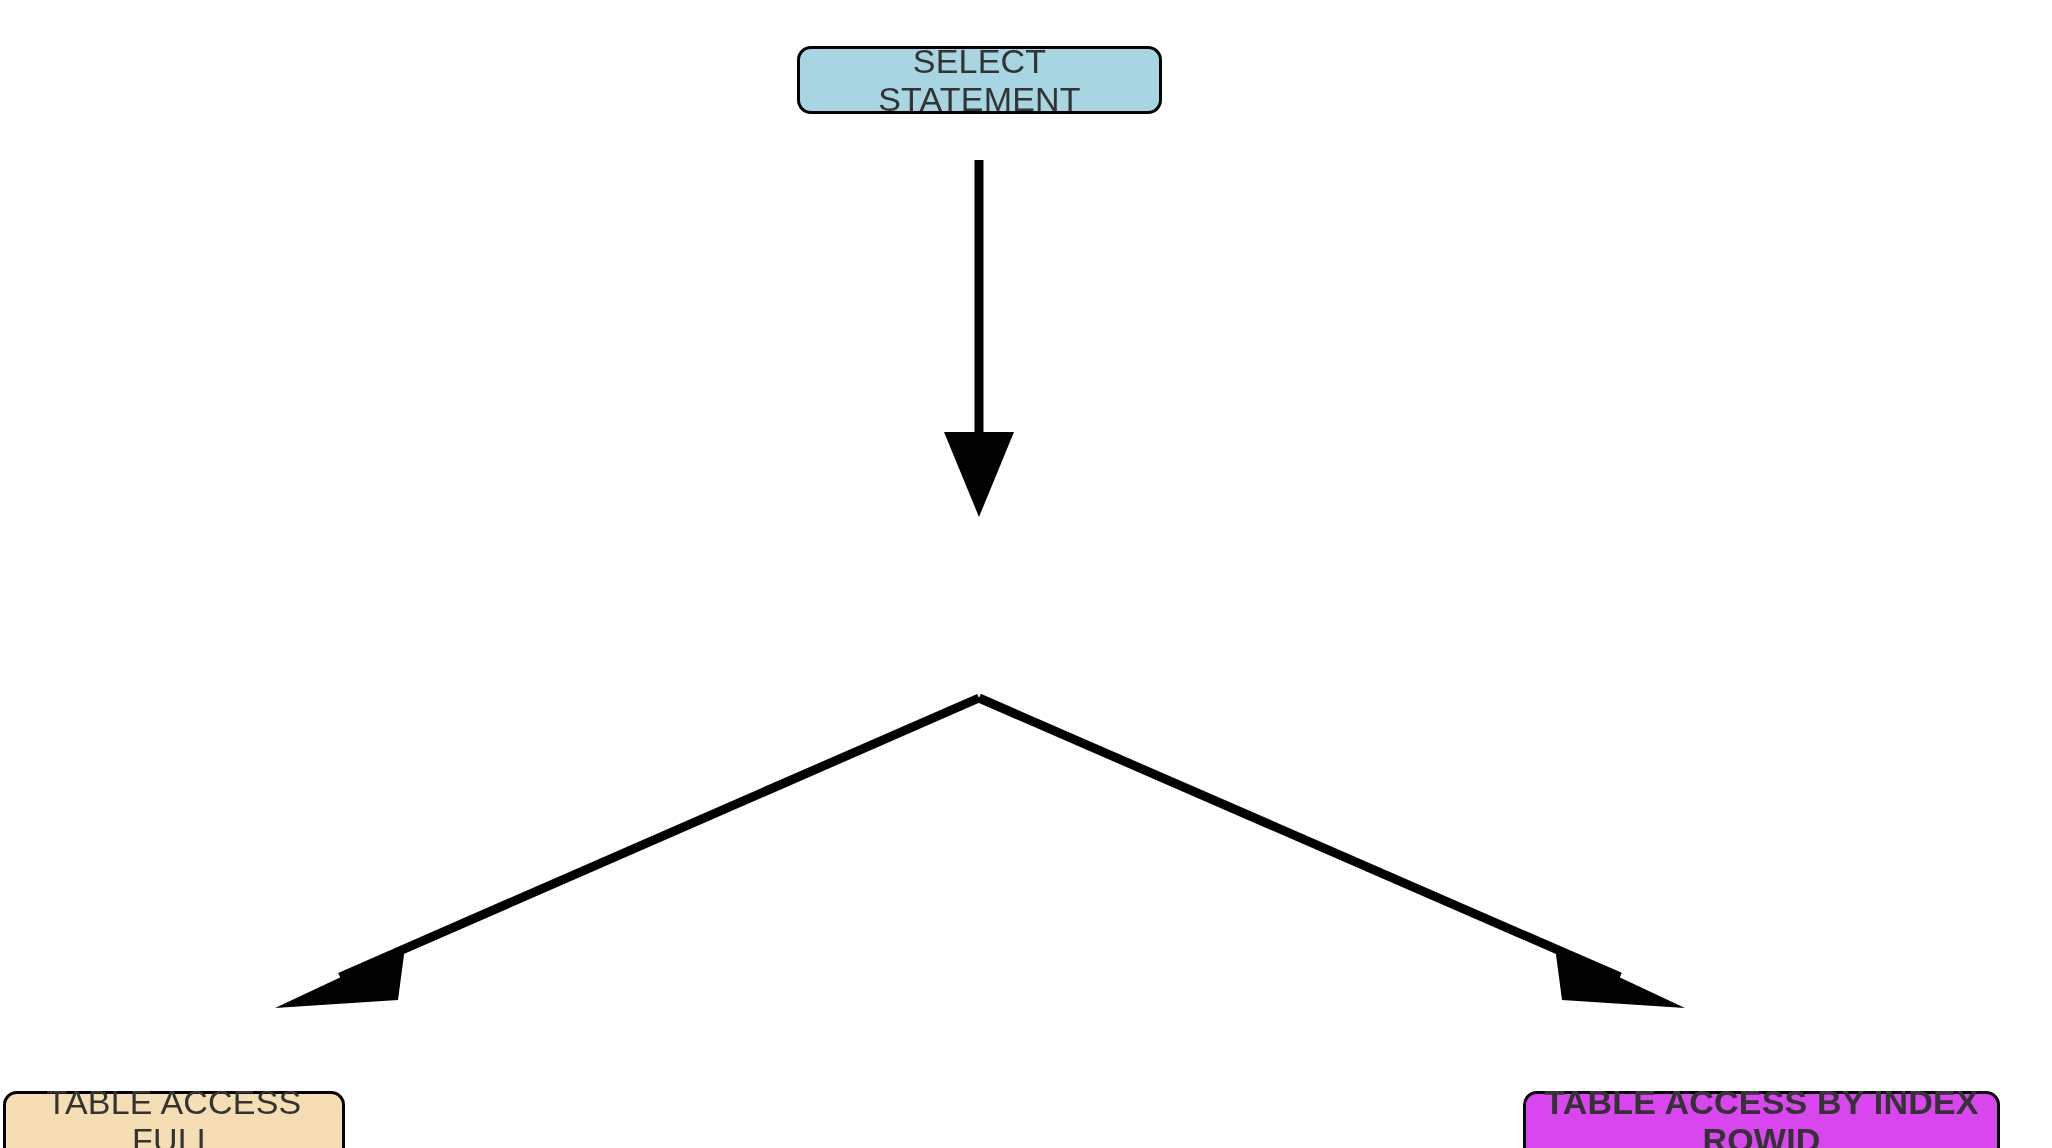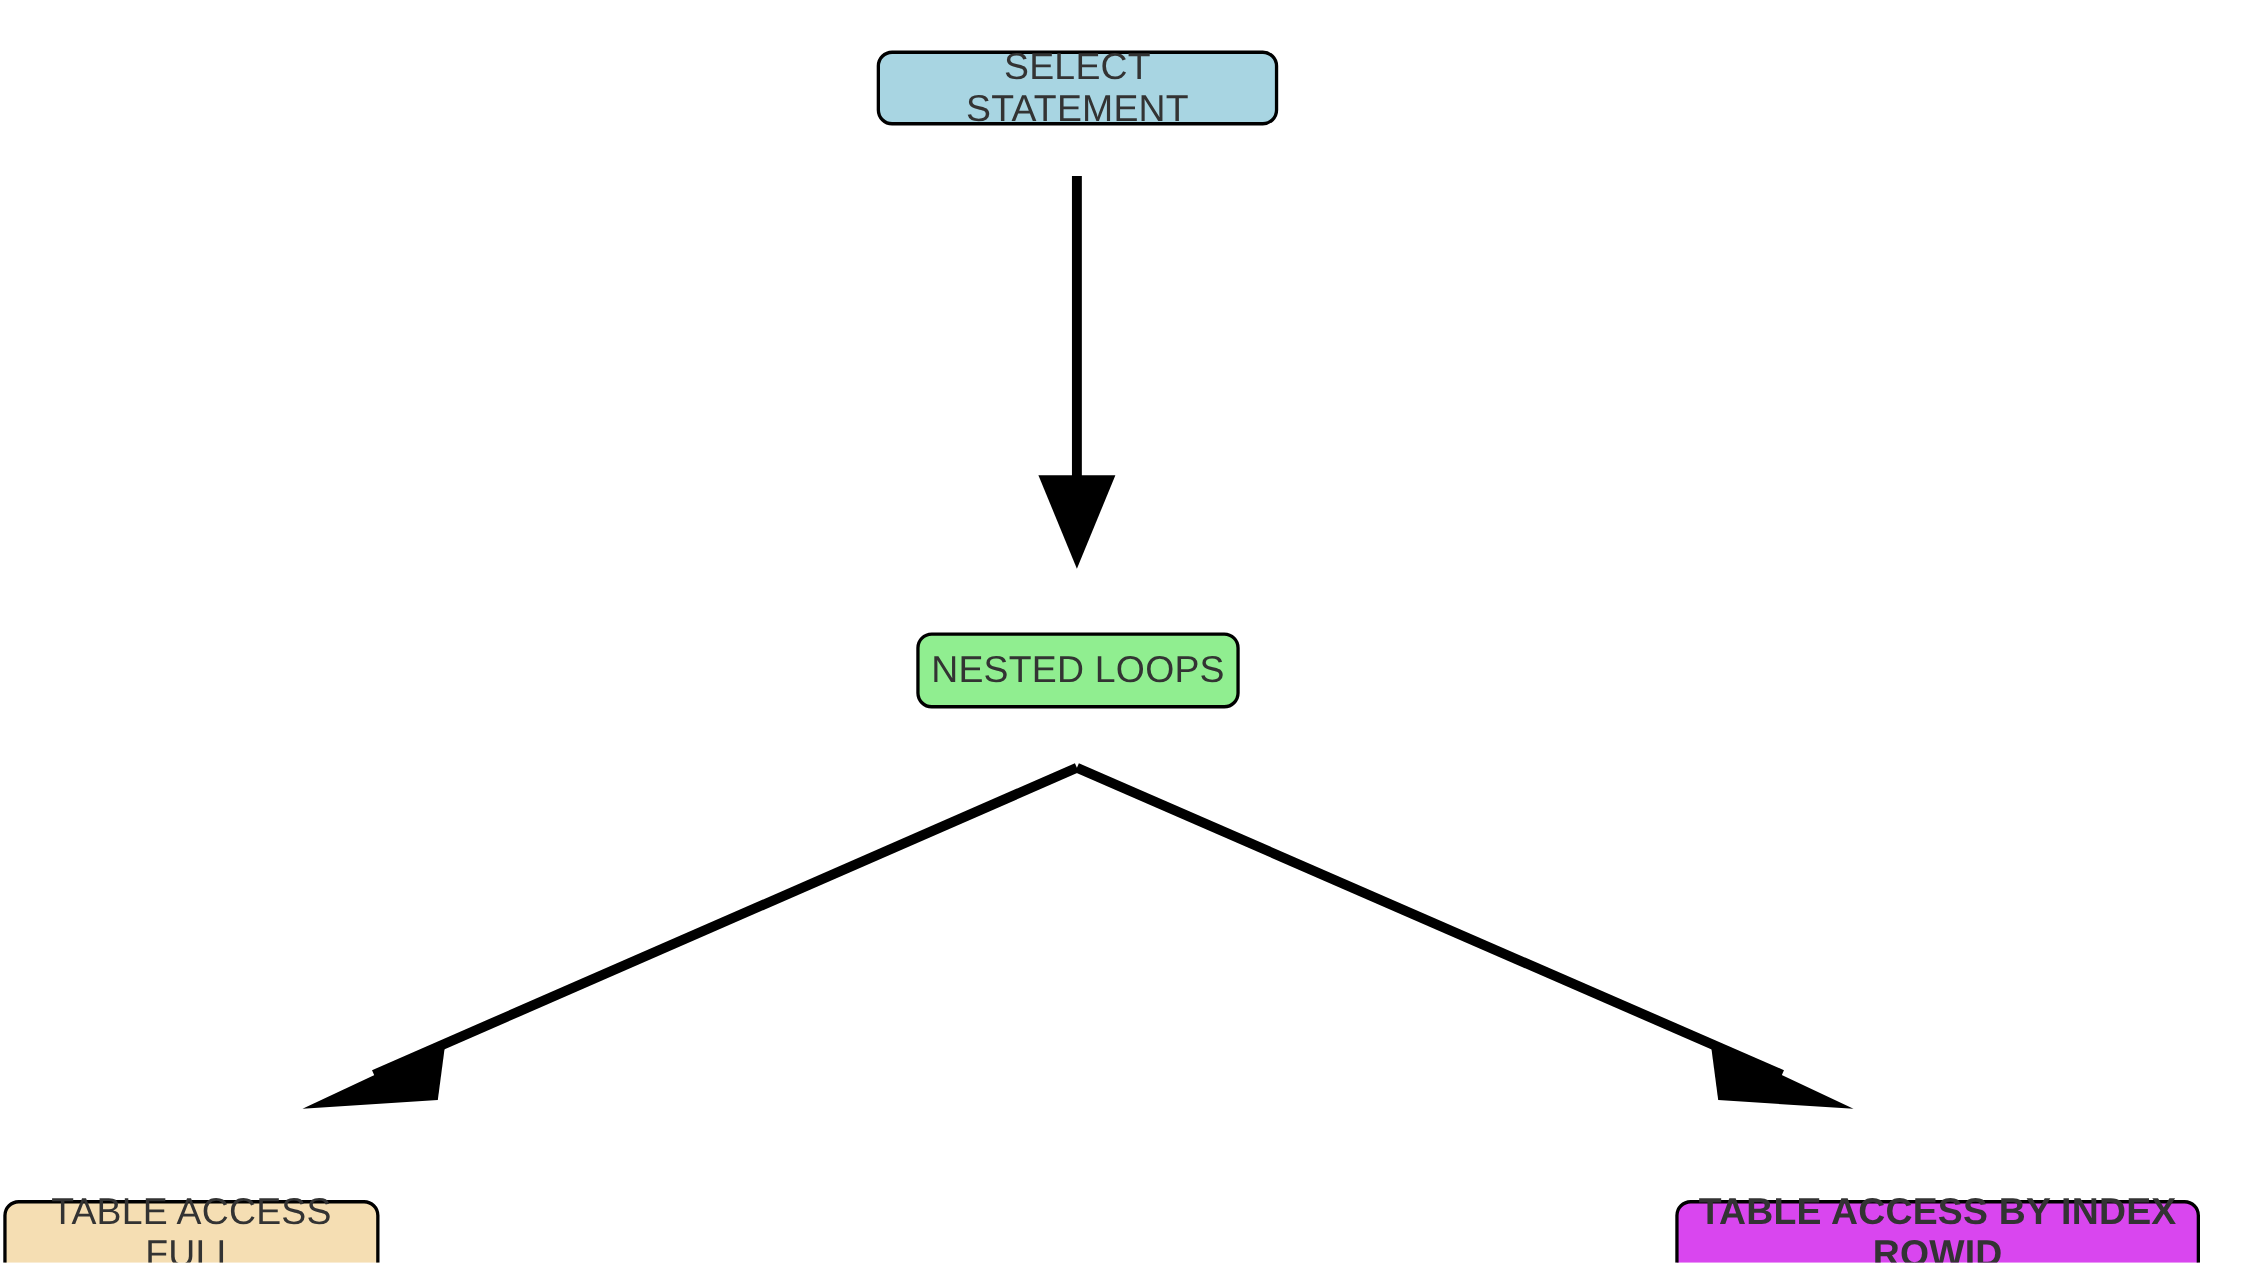--- a/index.html
+++ b/index.html
@@ -92,21 +92,20 @@
     </g>
 
     <g>
       <line x1="979" y1="698" x2="1620" y2="977" stroke="#000000" stroke-width="9"></line>
       <polygon points="1555,947 1562,1000 1685,1008" fill="#000000"></polygon>
     </g>
   </svg>
 
   <div class="node" id="node-select">SELECT STATEMENT</div>
 
-  <div class="node" id="node-nested-loops">NESTED LOOPS</div>
 
   <div class="node" id="node-table-access-full-emp">TABLE ACCESS FULL
 EMP</div>
 
   <div class="node" id="node-table-access-by-index-rowid-dept">TABLE ACCESS BY INDEX ROWID
 DEPT</div>
 
 </div>
 
 </body></html>

